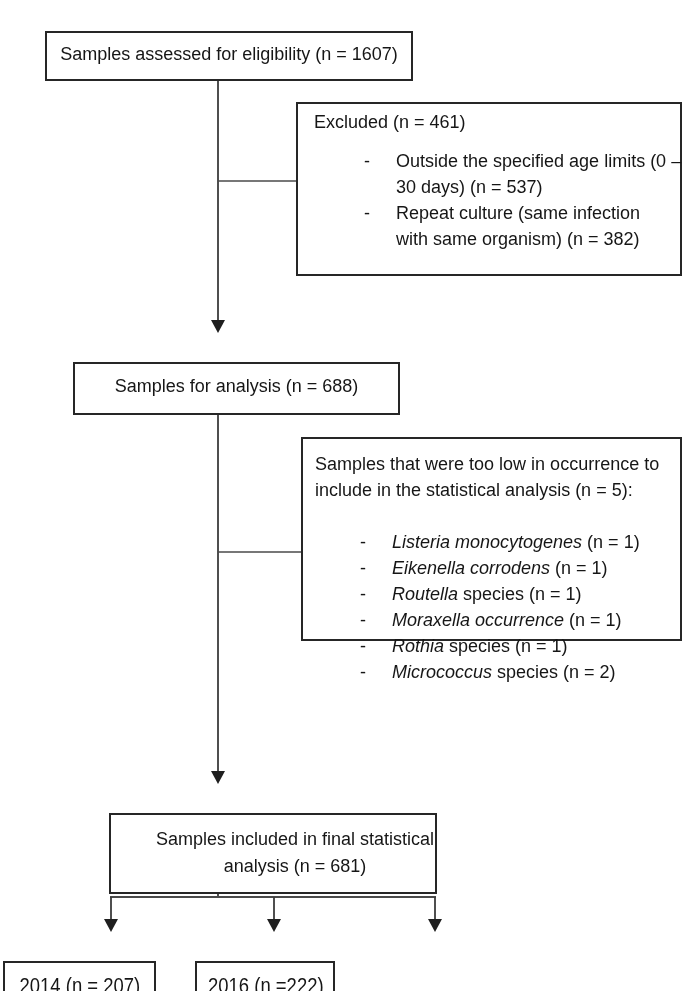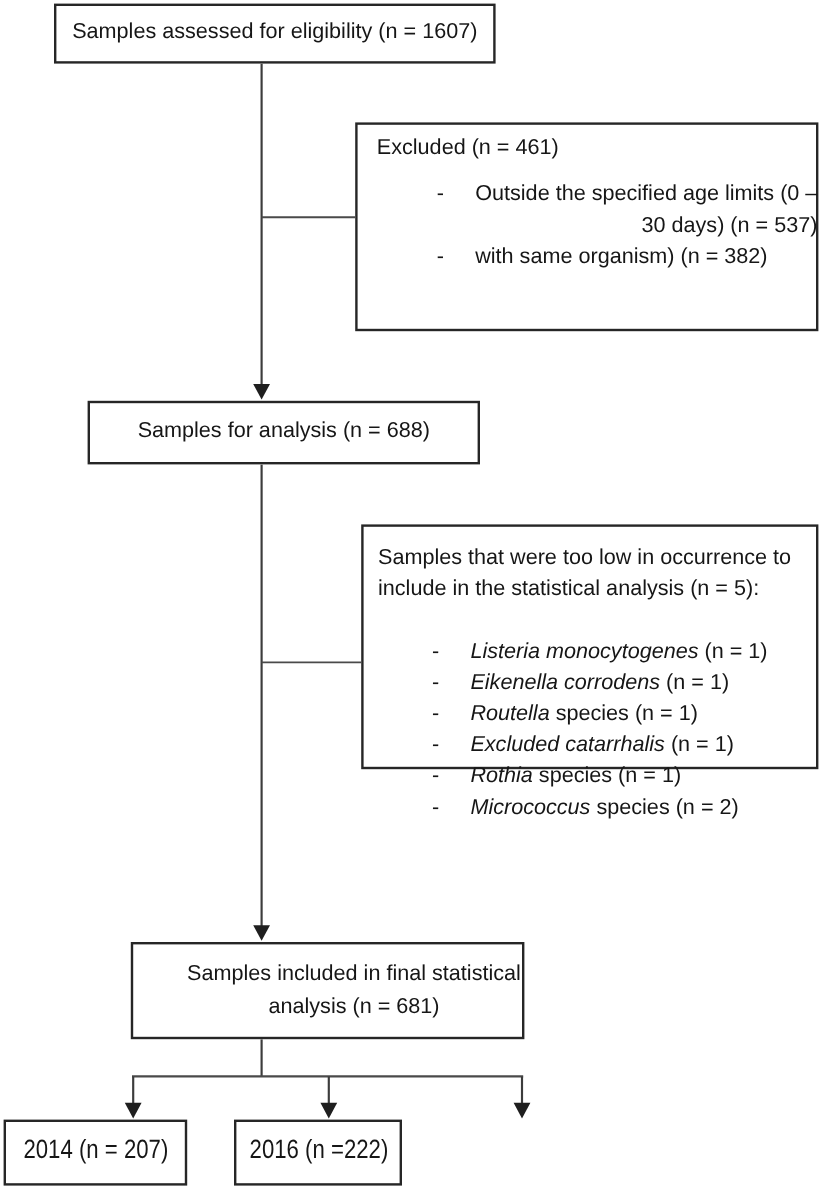--- a/index.html
+++ b/index.html
@@ -19,21 +19,21 @@
     pointer-events: none;
   }
   .box {
     position: absolute;
     box-sizing: border-box;
     background: #ffffff;
     border: 2px solid #262626;
     font-size: 18px;
     line-height: 22px;
   }
-  .center-text { text-align: center; }
+  .center-text { text-align: center; margin-top: 28px; }
   .box.top-box        { left: 45px;  top: 3px;   width: 368px; height: 50px;  padding-top: 10px; }
   .box.excluded-box   { left: 296px; top: 102px; width: 386px; height: 174px; padding: 5px 10px 0 16px; line-height: 26px; }
   .box.analysis-box   { left: 73px;  top: 334px; width: 327px; height: 53px;  padding-top: 11px; }
   .box.species-box    { left: 301px; top: 437px; width: 381px; height: 204px; padding: 12px 8px 0 12px; line-height: 26px; }
   .box.final-box      { left: 109px; top: 785px; width: 328px; height: 81px;  padding-top: 11px; line-height: 27px; padding-left: 44px; }
   .box.year-box       { height: 55px; padding-top: 12px; }
   .box.year-box-2014  { left: 3px;   top: 933px; width: 153px; }
   .box.year-box-2016  { left: 195px; top: 933px; width: 140px; }
   .box.year-box-2018  { left: 390px; top: 933px; width: 156px; height: 52px; }
   .year-label {
@@ -43,21 +43,21 @@
     transform-origin: center top;
     white-space: nowrap;
   }
   .bullet-list { margin: 0; padding: 0; }
   .bullet-item { display: flex; align-items: flex-start; }
   .excluded-box .bullet-list { margin-top: 13px; padding-left: 50px; }
   .excluded-box .dash { width: 32px; flex: 0 0 32px; }
   .species-box  .bullet-list { margin-top: 26px; padding-left: 45px; }
   .species-box  .dash { width: 32px; flex: 0 0 32px; }
   .species-name { font-style: italic; }
-  .lines div { white-space: nowrap; text-align: right; }
+  .lines div { white-space: nowrap; }
 </style>
 </head>
 <body>
 
 <div id="stage">
 
   <svg id="connectors" viewBox="0 0 685 991" xmlns="http://www.w3.org/2000/svg">
 
     <line x1="218" y1="53" x2="218" y2="321" stroke="#3c3c3c" stroke-width="1.8"></line>
     <polygon points="211,320 225,320 218,333" fill="#1f1f1f"></polygon>
@@ -89,20 +89,21 @@
       <div class="bullet-item">
         <span class="dash">-</span>
         <span class="lines">
           <div>Outside the specified age limits (0 –</div>
           <div>30 days) (n = 537)</div>
         </span>
       </div>
       <div class="bullet-item">
         <span class="dash">-</span>
         <span class="lines">
+          <div>Repeat culture (same infection</div>
           <div>with same organism) (n = 382)</div>
         </span>
       </div>
     </div>
   </div>
 
   <div class="box analysis-box center-text">
     <span>Samples for analysis (n = 688)</span>
   </div>
 
@@ -117,21 +118,21 @@
       <div class="bullet-item">
         <span class="dash">-</span>
         <span><span class="species-name">Eikenella corrodens</span><span> (n = 1)</span></span>
       </div>
       <div class="bullet-item">
         <span class="dash">-</span>
         <span><span class="species-name">Routella</span><span> species (n = 1)</span></span>
       </div>
       <div class="bullet-item">
         <span class="dash">-</span>
-        <span><span class="species-name">Excluded catarrhalis</span><span> (n = 1)</span></span>
+        <span><span class="species-name">Moraxella occurrence</span><span> (n = 1)</span></span>
       </div>
       <div class="bullet-item">
         <span class="dash">-</span>
         <span><span class="species-name">Rothia</span><span> species (n = 1)</span></span>
       </div>
       <div class="bullet-item">
         <span class="dash">-</span>
         <span><span class="species-name">Micrococcus</span><span> species (n = 2)</span></span>
       </div>
     </div>

